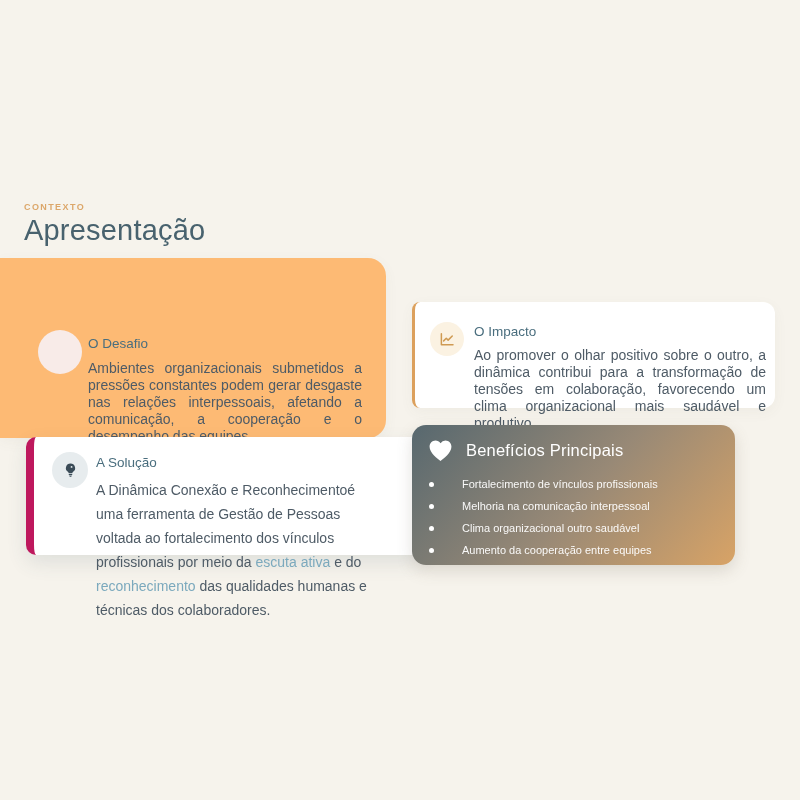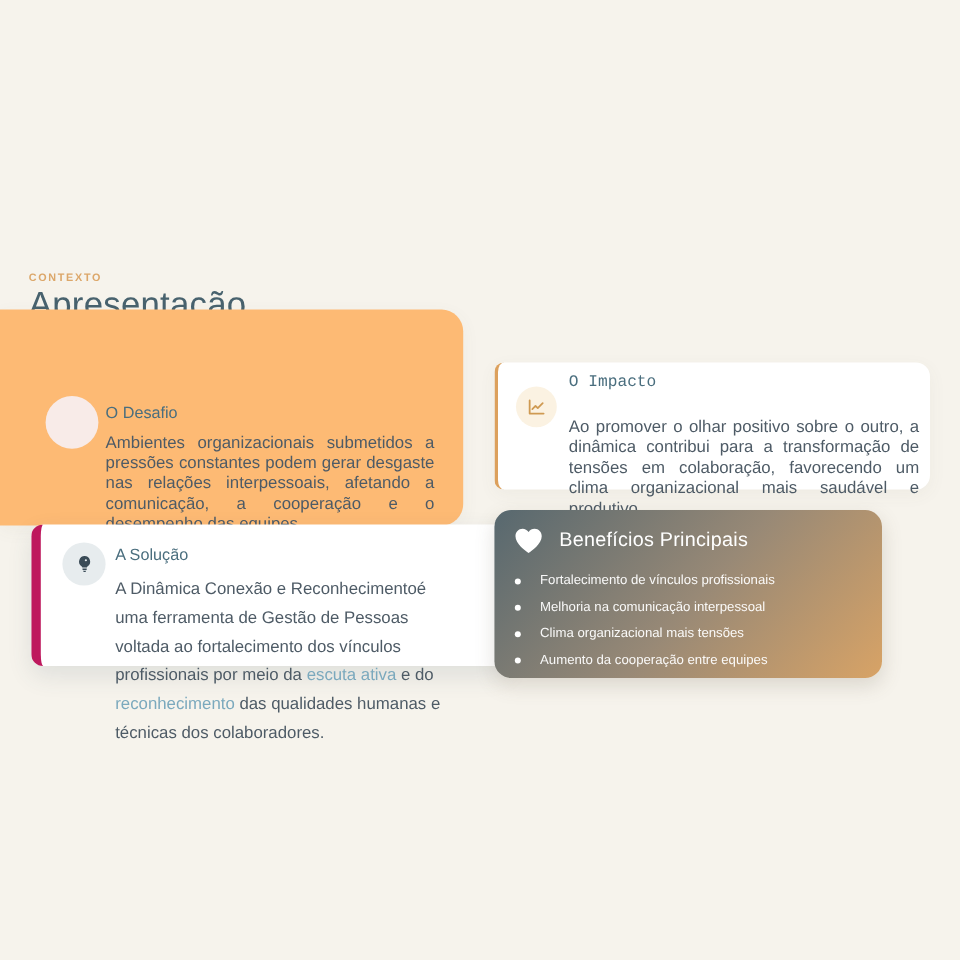--- a/index.html
+++ b/index.html
@@ -5,21 +5,21 @@
   * { margin: 0; padding: 0; box-sizing: border-box; }
   html, body { width: 800px; height: 800px; }
   body {
     position: relative;
     background: #f6f3ec;
     font-family: "Liberation Sans", sans-serif;
     overflow: hidden;
   }
 
   
-  .header { position: absolute; left: 24px; top: 202px; margin-top: 24px; }
+  .header { position: absolute; left: 24px; top: 202px; }
   .eyebrow {
     font-size: 9px; font-weight: 700; letter-spacing: 1.4px;
     color: #dca76a; text-transform: uppercase;
   }
   .page-title {
     margin-top: 2px; font-size: 29px; font-weight: 400; color: #48626e;
     letter-spacing: 0.2px;
   }
 
   
@@ -63,38 +63,38 @@
     position: absolute; left: 412px; top: 302px; width: 363px; height: 106px;
     background: #ffffff; border-radius: 8px 12px 12px 8px;
     border-left: 3px solid #dca05c;
     box-shadow: 0 4px 14px rgba(90, 90, 70, 0.05);
   }
   .impacto-circle {
     position: absolute; left: 15px; top: 20px; width: 34px; height: 34px;
     border-radius: 50%; background: #fbf2e2;
     display: flex; align-items: center; justify-content: center;
   }
-  .card-impacto .section-title { position: absolute; left: 59px; top: 10px; font-family: Liberation Mono, monospace; }
+  .card-impacto .section-title { position: absolute; left: 59px; top: 22px; }
   .card-impacto .body-text { position: absolute; left: 59px; top: 45px; width: 292px; }
 
   
   .card-beneficios {
     position: absolute; left: 412px; top: 425px; width: 323px; height: 140px;
     border-radius: 14px;
     background: linear-gradient(132deg, #57686f 0%, #988976 52%, #d8a366 100%);
     box-shadow: 0 6px 16px rgba(100, 90, 70, 0.18);
   }
   .beneficios-header {
     position: absolute; left: 16px; top: 14px;
     display: flex; align-items: center; gap: 13px;
   }
   .beneficios-title { font-size: 16.5px; font-weight: 500; color: #ffffff; letter-spacing: 0.2px; }
   .benefit-list { position: absolute; left: 17px; top: 48px; list-style: none; }
   .benefit-item {
-    display: flex; align-items: center; gap: 16px;
+    display: flex; align-items: center; gap: 28px;
     height: 22px; font-size: 11px; color: rgba(255,255,255,0.95);
   }
   .benefit-dot {
     width: 5px; height: 5px; border-radius: 50%; background: #ffffff; flex: none;
   }
 
   .icon-svg { display: block; }
 </style>
 </head>
 <body>
@@ -144,20 +144,20 @@
     <li class="benefit-item">
       <span class="benefit-dot"></span>
       <span>Fortalecimento de vínculos profissionais</span>
     </li>
     <li class="benefit-item">
       <span class="benefit-dot"></span>
       <span>Melhoria na comunicação interpessoal</span>
     </li>
     <li class="benefit-item">
       <span class="benefit-dot"></span>
-      <span>Clima organizacional mais tensões</span>
+      <span>Clima organizacional outro saudável</span>
     </li>
     <li class="benefit-item">
       <span class="benefit-dot"></span>
       <span>Aumento da cooperação entre equipes</span>
     </li>
   </ul>
 </div>
 
 </body></html>

